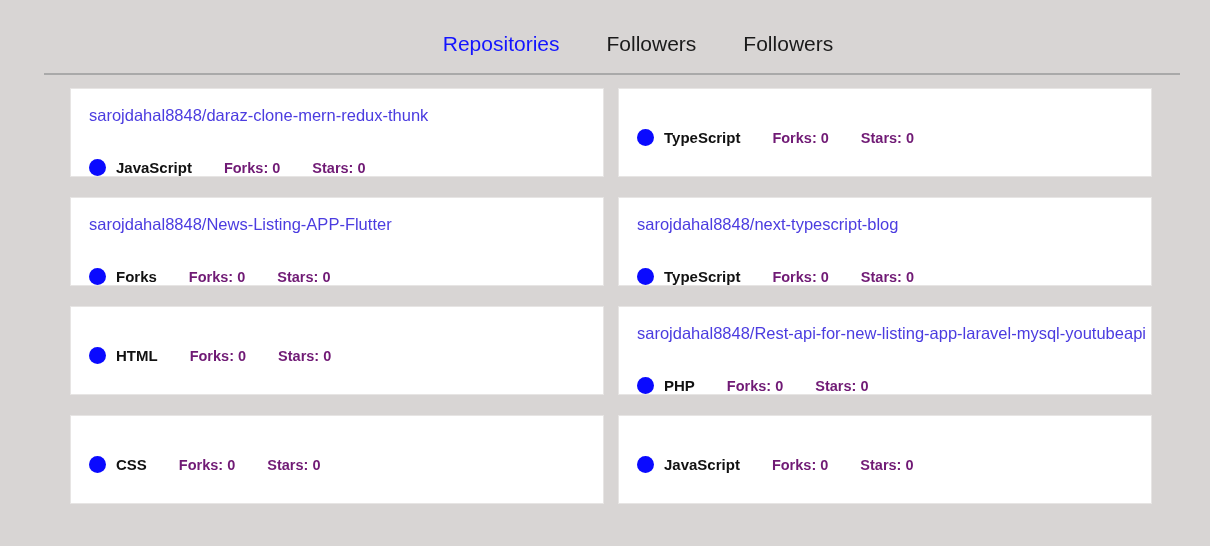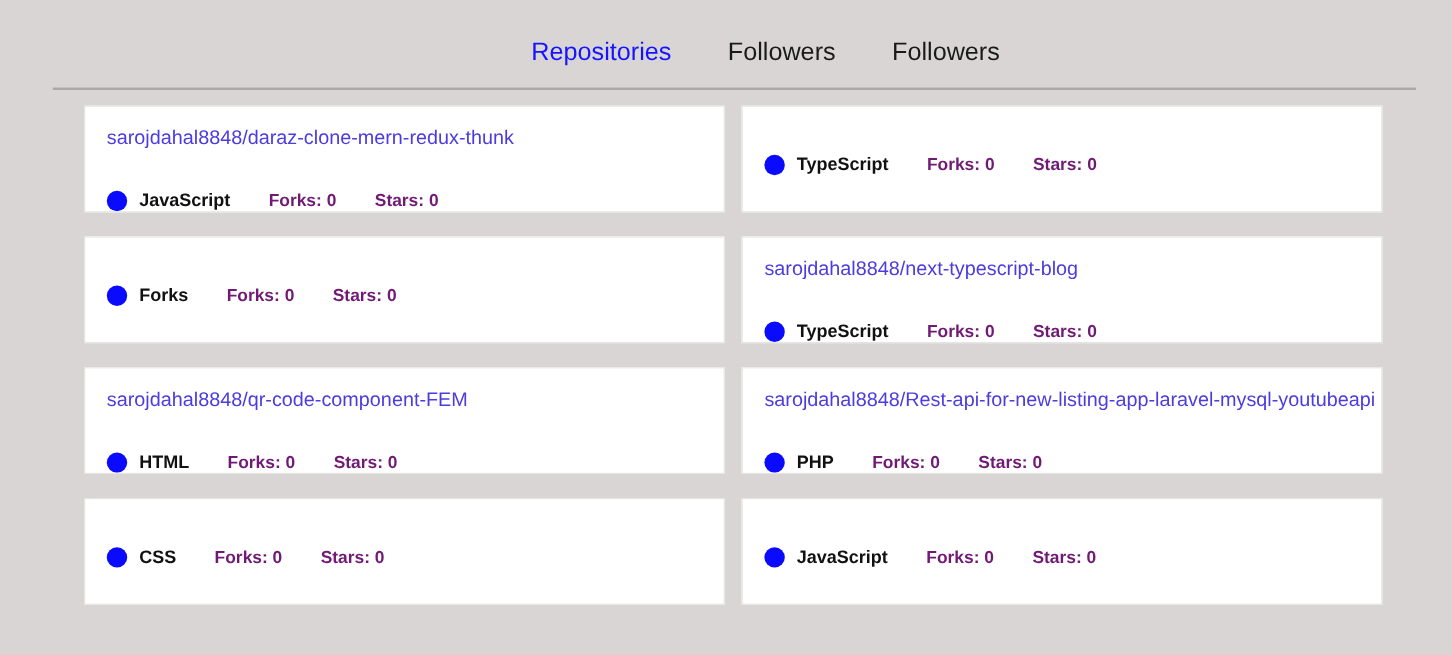--- a/index.html
+++ b/index.html
@@ -142,40 +142,40 @@
     <div class="repo-card">
       <div class="repo-meta">
         <span class="lang-dot"></span>
         <span class="lang-name">TypeScript</span>
         <span class="stat">Forks: 0</span>
         <span class="stat">Stars: 0</span>
       </div>
     </div>
 
     <div class="repo-card">
+      <a class="repo-name">sarojdahal8848/News-Listing-APP-Flutter</a>
       <div class="repo-meta">
         <span class="lang-dot"></span>
         <span class="lang-name">Forks</span>
         <span class="stat">Forks: 0</span>
         <span class="stat">Stars: 0</span>
       </div>
     </div>
 
     <div class="repo-card">
       <a class="repo-name">sarojdahal8848/next-typescript-blog</a>
       <div class="repo-meta">
         <span class="lang-dot"></span>
         <span class="lang-name">TypeScript</span>
         <span class="stat">Forks: 0</span>
         <span class="stat">Stars: 0</span>
       </div>
     </div>
 
     <div class="repo-card">
-      <a class="repo-name">sarojdahal8848/qr-code-component-FEM</a>
       <div class="repo-meta">
         <span class="lang-dot"></span>
         <span class="lang-name">HTML</span>
         <span class="stat">Forks: 0</span>
         <span class="stat">Stars: 0</span>
       </div>
     </div>
 
     <div class="repo-card">
       <a class="repo-name">sarojdahal8848/Rest-api-for-new-listing-app-laravel-mysql-youtubeapi</a>

